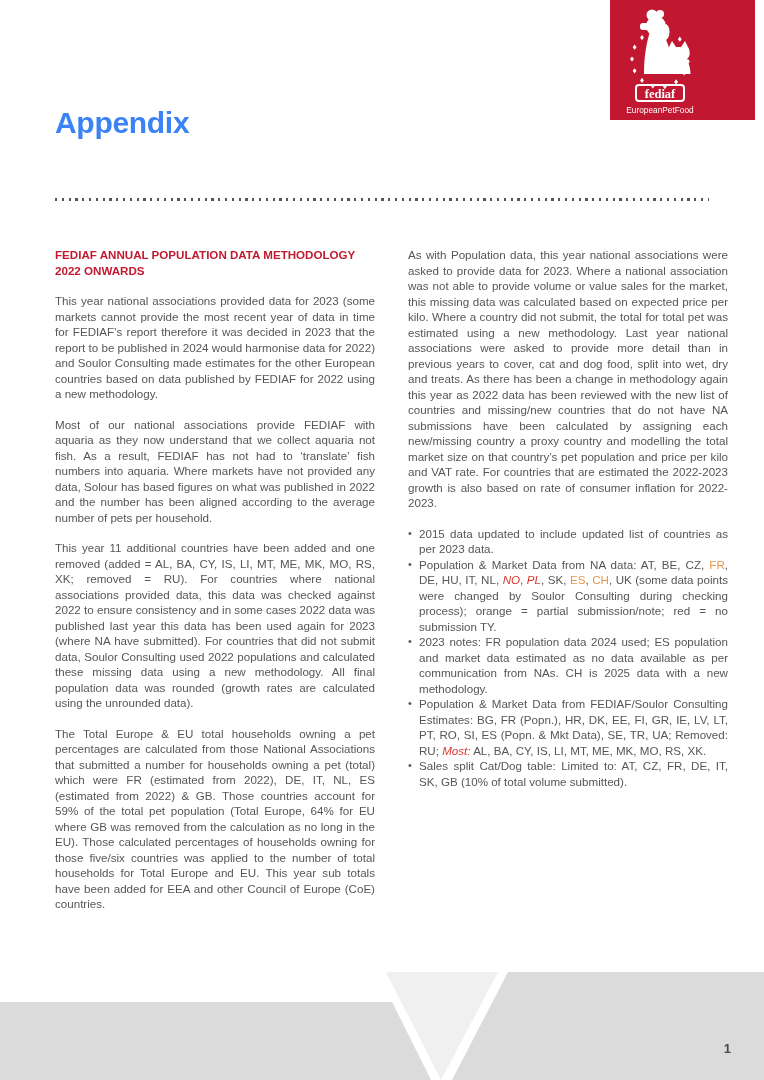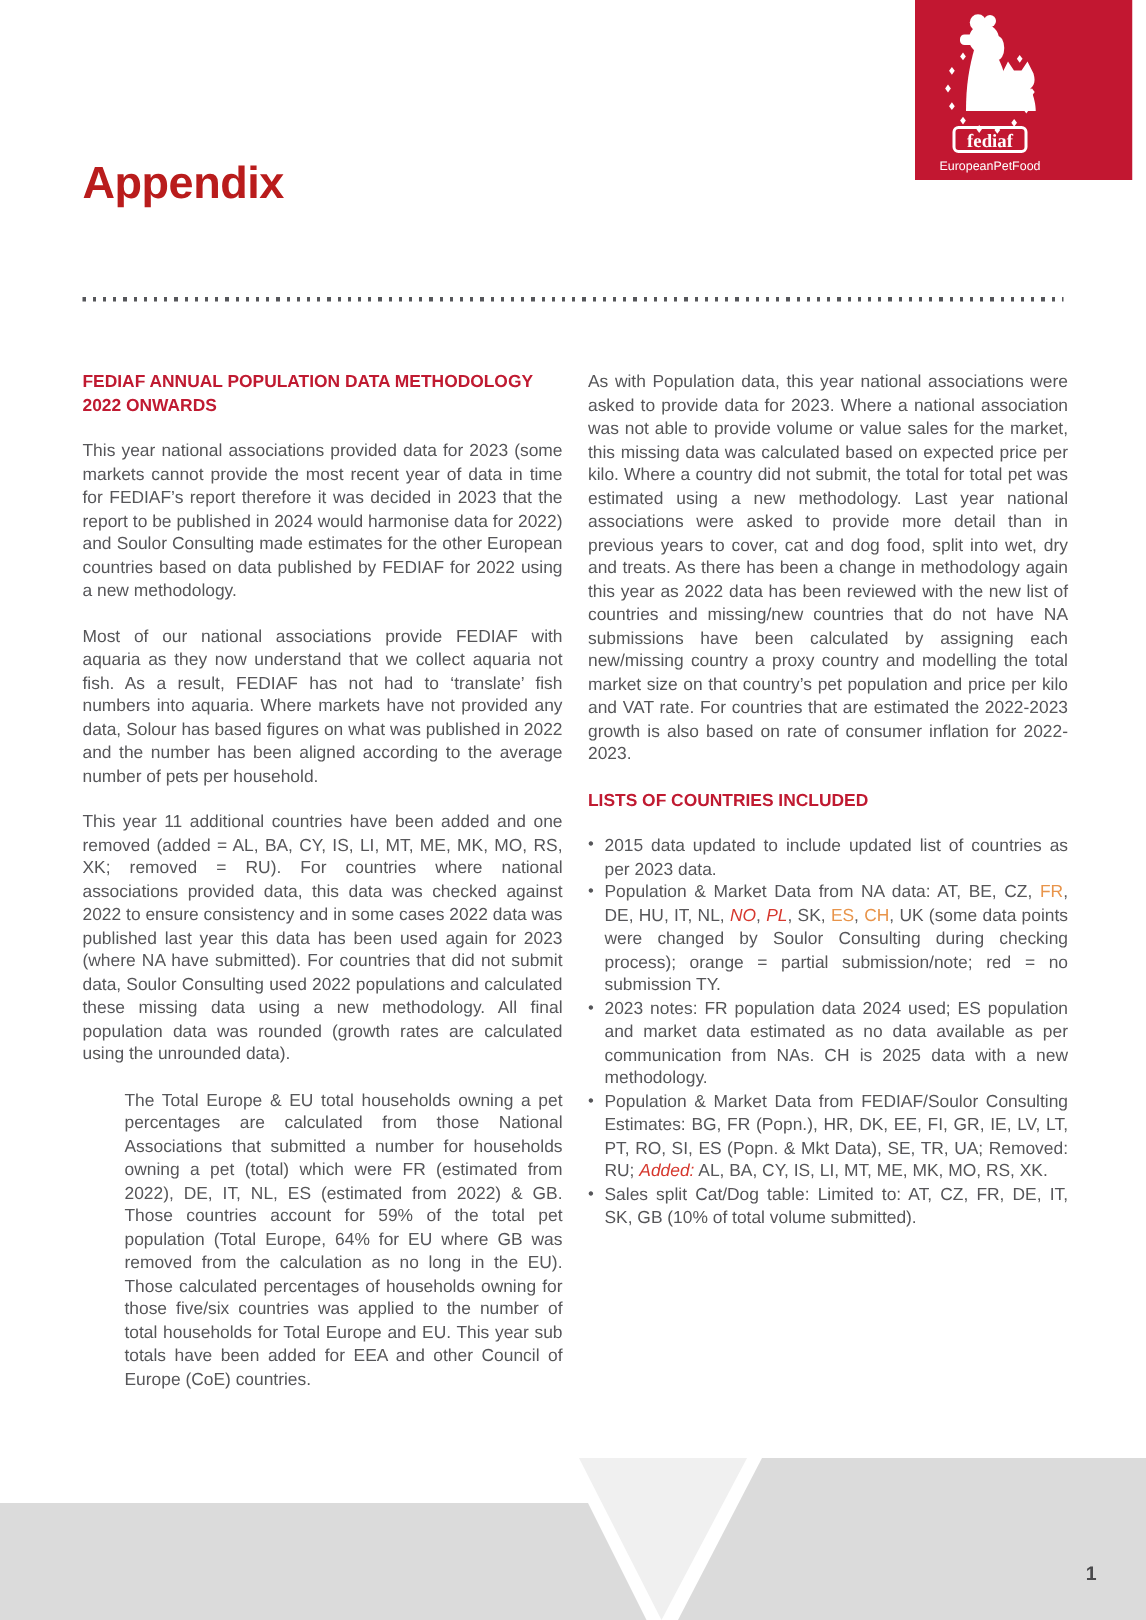--- a/index.html
+++ b/index.html
@@ -7,38 +7,38 @@
     width:764px;height:1080px;position:relative;overflow:hidden;
     background:#ffffff;
     font-family:"Liberation Sans", sans-serif;
     color:#58595B;
   }
   
   .logo{position:absolute;left:610px;top:0;width:145px;height:120px;}
   
   .page-title{
     position:absolute;left:55px;top:106px;
-    font-size:30px;font-weight:700;color:#b91c1c;letter-spacing:-0.3px;line-height:1.1;
+    font-size:30px;font-weight:700;color:#3b82f6;letter-spacing:-0.3px;line-height:1.1;
   }
   
   .divider{
     position:absolute;left:55px;top:198px;width:654px;height:3px;
     background:repeating-linear-gradient(to right,#55565A 0 2.2px,transparent 2.2px 6.8px);
   }
   
   .columns{
     position:absolute;left:55px;top:247px;width:657px;
-    display:grid;grid-template-columns:320px 320px;column-gap:17px;
+    display:grid;grid-template-columns:320px 320px;column-gap:33px;
     font-size:11.6px;line-height:15.5px;text-align:justify;color:#565659;
   }
   .col-heading{
     color:#C01A31;font-weight:700;margin:0 0 3px 0;text-align:left;
   }
   .columns p{margin:0 0 15px 0;}
-  .columns p:last-child{margin-bottom:0;margin-left:28px;}
+  .columns p:last-child{margin-bottom:0;}
   .lists-heading{margin-top:15px;}
   ul.bullets{list-style:none;margin:0;padding:0;}
   ul.bullets li{display:flex;align-items:flex-start;}
   .blt{width:11px;flex:0 0 11px;font-size:11px;text-align:left;}
   .btxt{flex:1;text-align:justify;}
   .seg-orange{color:#E8944A;}
   .seg-red{color:#D6382E;font-style:italic;}
   
   .footer-svg{position:absolute;left:0;bottom:0;width:764px;height:120px;display:block;}
   .page-number{
@@ -93,37 +93,36 @@
     <div>
       <p class="col-heading">FEDIAF ANNUAL POPULATION DATA METHODOLOGY 2022 ONWARDS</p>
       <p>This year national associations provided data for 2023 (some markets cannot provide the most recent year of data in time for FEDIAF’s report therefore it was decided in 2023 that the report to be published in 2024 would harmonise data for 2022) and Soulor Consulting made estimates for the other European countries based on data published by FEDIAF for 2022 using a new methodology.</p>
       <p>Most of our national associations provide FEDIAF with aquaria as they now understand that we collect aquaria not fish. As a result, FEDIAF has not had to ‘translate’ fish numbers into aquaria. Where markets have not provided any data, Solour has based figures on what was published in 2022 and the number has been aligned according to the average number of pets per household.</p>
       <p>This year 11 additional countries have been added and one removed (added = AL, BA, CY, IS, LI, MT, ME, MK, MO, RS, XK; removed = RU). For countries where national associations provided data, this data was checked against 2022 to ensure consistency and in some cases 2022 data was published last year this data has been used again for 2023 (where NA have submitted). For countries that did not submit data, Soulor Consulting used 2022 populations and calculated these missing data using a new methodology. All final population data was rounded (growth rates are calculated using the unrounded data).</p>
       <p>The Total Europe &amp; EU total households owning a pet percentages are calculated from those National Associations that submitted a number for households owning a pet (total) which were FR (estimated from 2022), DE, IT, NL, ES (estimated from 2022) &amp; GB. Those countries account for 59% of the total pet population (Total Europe, 64% for EU where GB was removed from the calculation as no long in the EU). Those calculated percentages of households owning for those five/six countries was applied to the number of total households for Total Europe and EU. This year sub totals have been added for EEA and other Council of Europe (CoE) countries.</p>
     </div>
 
     <div>
       <p>As with Population data, this year national associations were asked to provide data for 2023. Where a national association was not able to provide volume or value sales for the market, this missing data was calculated based on expected price per kilo. Where a country did not submit, the total for total pet was estimated using a new methodology. Last year national associations were asked to provide more detail than in previous years to cover, cat and dog food, split into wet, dry and treats. As there has been a change in methodology again this year as 2022 data has been reviewed with the new list of countries and missing/new countries that do not have NA submissions have been calculated by assigning each new/missing country a proxy country and modelling the total market size on that country’s pet population and price per kilo and VAT rate. For countries that are estimated the 2022-2023 growth is also based on rate of consumer inflation for 2022-2023.</p>
-      <p class="col-heading lists-heading">LISTS OF COUNTRIES INCLUDED</p>
       <ul class="bullets">
         <li>
           <span class="blt">•</span>
           <span class="btxt">2015 data updated to include updated list of countries as per 2023 data.</span>
         </li>
         <li>
           <span class="blt">•</span>
           <span class="btxt"><span>Population &amp; Market Data from NA data: AT, BE, CZ, </span><span class="seg-orange">FR</span><span>, DE, HU, IT, NL, </span><span class="seg-red">NO</span><span>, </span><span class="seg-red">PL</span><span>, SK, </span><span class="seg-orange">ES</span><span>, </span><span class="seg-orange">CH</span><span>, UK (some data points were changed by Soulor Consulting during checking process); orange = partial submission/note; red = no submission TY.</span></span>
         </li>
         <li>
           <span class="blt">•</span>
           <span class="btxt">2023 notes: FR population data 2024 used; ES population and market data estimated as no data available as per communication from NAs. CH is 2025 data with a new methodology.</span>
         </li>
         <li>
           <span class="blt">•</span>
-          <span class="btxt"><span>Population &amp; Market Data from FEDIAF/Soulor Consulting Estimates: BG, FR (Popn.), HR, DK, EE, FI, GR, IE, LV, LT, PT, RO, SI, ES (Popn. &amp; Mkt Data), SE, TR, UA; Removed: RU; </span><span class="seg-red">Added:</span><span> AL, BA, CY, IS, LI, MT, ME, MK, MO, RS, XK.</span></span>
+          <span class="btxt"><span>Population &amp; Market Data from FEDIAF/Soulor Consulting Estimates: BG, FR (Popn.), HR, DK, EE, FI, GR, IE, LV, LT, PT, RO, SI, ES (Popn. &amp; Mkt Data), SE, TR, UA; Removed: RU; </span><span class="seg-red">Most:</span><span> AL, BA, CY, IS, LI, MT, ME, MK, MO, RS, XK.</span></span>
         </li>
         <li>
           <span class="blt">•</span>
           <span class="btxt">Sales split Cat/Dog table: Limited to: AT, CZ, FR, DE, IT, SK, GB (10% of total volume submitted).</span>
         </li>
       </ul>
     </div>
   </div>
 
   <svg class="footer-svg" viewBox="0 0 764 120" preserveAspectRatio="none" xmlns="http://www.w3.org/2000/svg">

